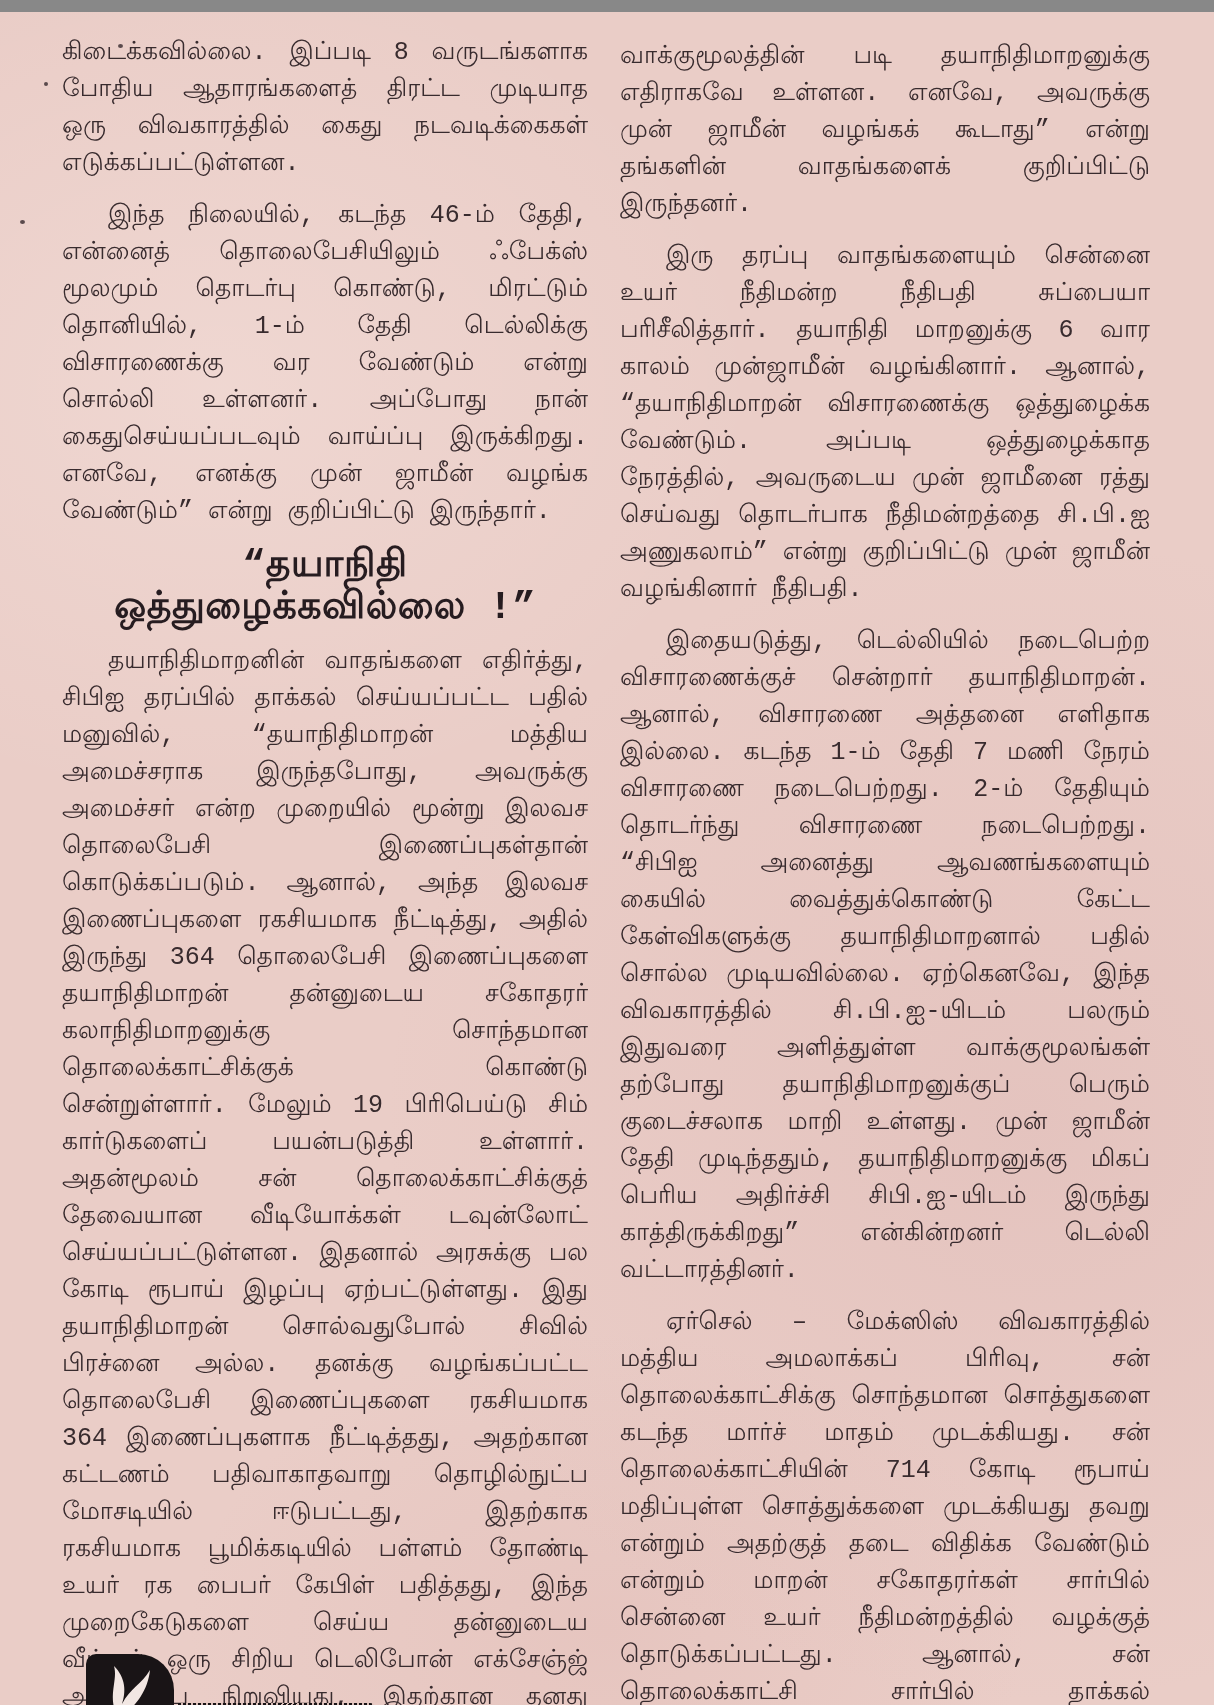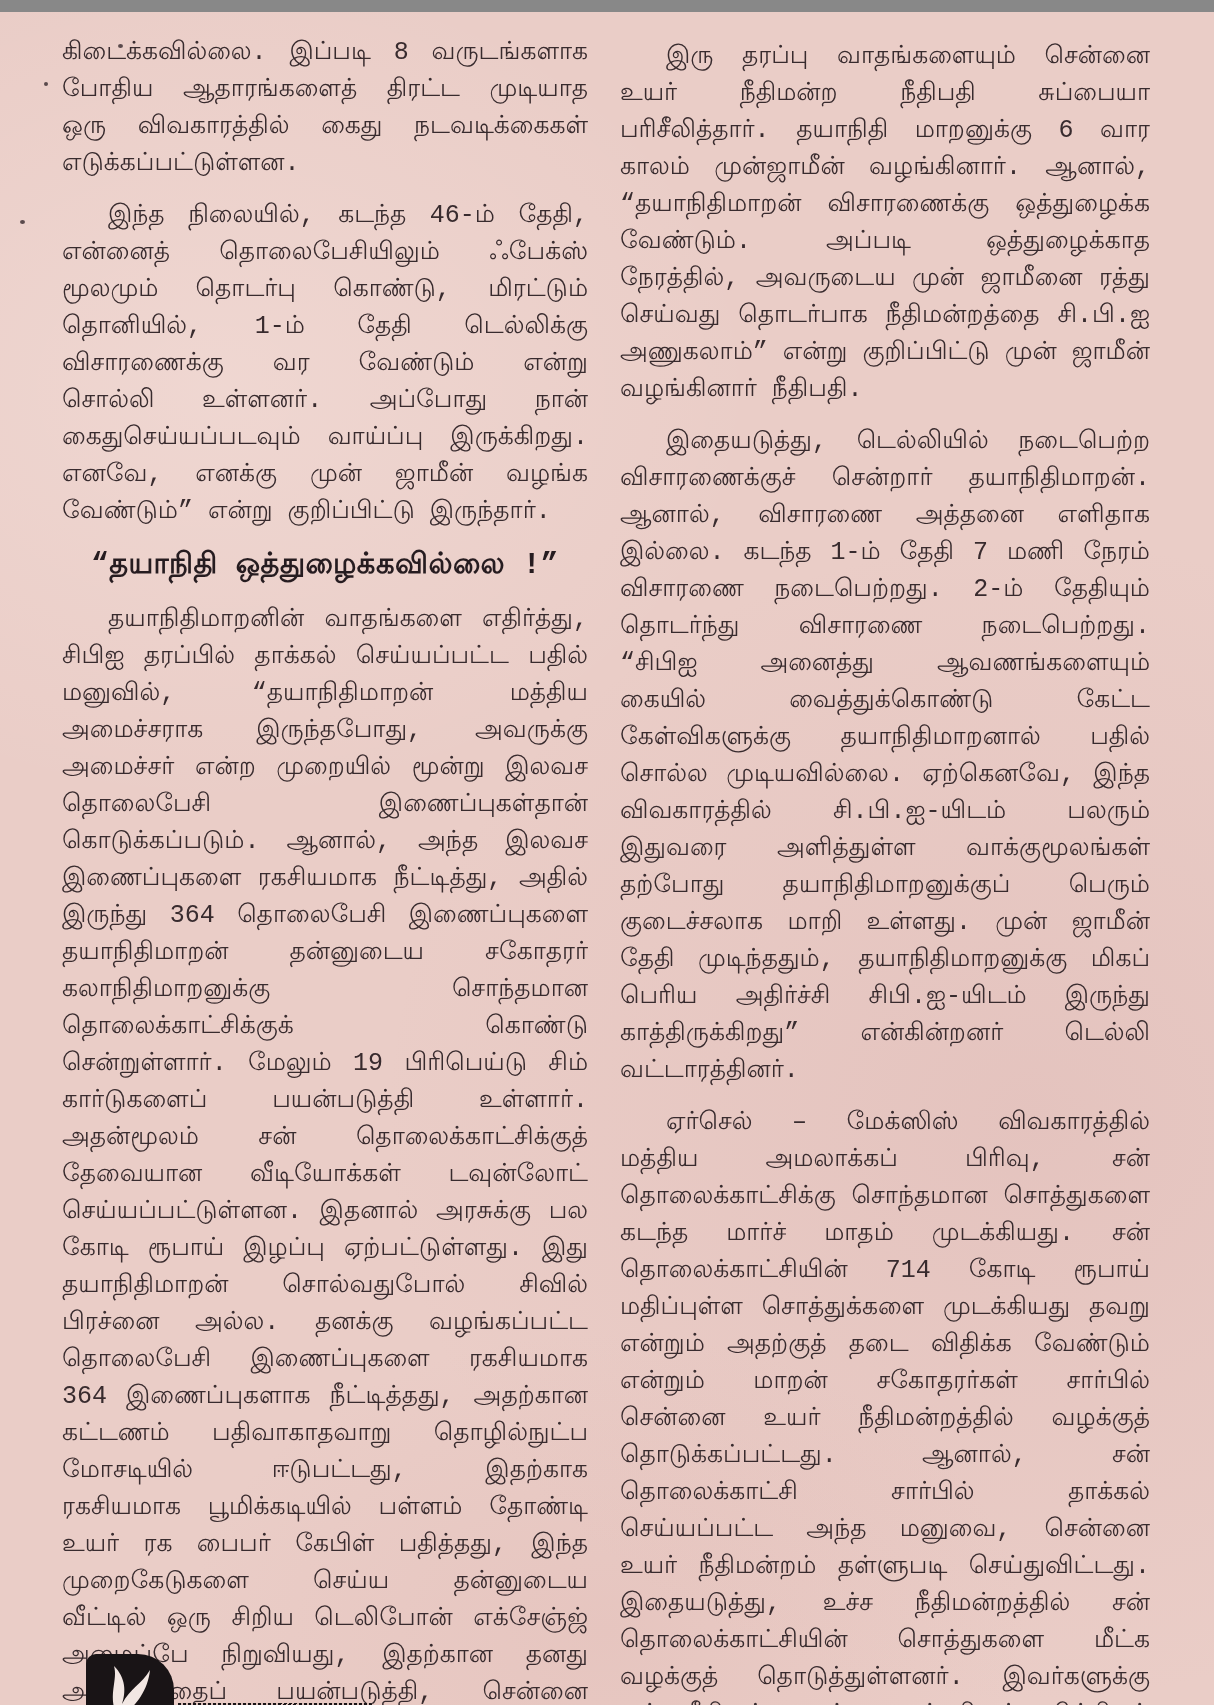--- a/index.html
+++ b/index.html
@@ -25,21 +25,21 @@
     letter-spacing:0px;
   }
   .col-left{left:62px;top:22px;width:526px;}
   .col-right{left:620px;top:26px;width:530px;}
   .para{margin:0 0 15px 0;text-indent:46px;}
   .para.cont{text-indent:0;}
   .subhead{
     font-weight:700;
     text-align:center;
     text-indent:0;
-    font-size:29px;
+    font-size:38px;
     line-height:42px;
     margin:14px 0 14px 0;
     color:#261c20;
     letter-spacing:0.5px;
   }
   .corner-badge{
     position:absolute;
     left:86px;top:1642px;
     width:88px;height:63px;
     background:#191416;
@@ -66,20 +66,21 @@
   <div class="speck" style="left:20px;top:208px;width:5px;height:4px;"></div>
 
   <div class="col col-left">
     <p class="para cont">கிடைக்கவில்லை. இப்படி 8 வருடங்களாக போதிய ஆதாரங்களைத் திரட்ட முடியாத ஒரு விவகாரத்தில் கைது நடவடிக்கைகள் எடுக்கப்பட்டுள்ளன.</p>
     <p class="para">இந்த நிலையில், கடந்த 46-ம் தேதி, என்னைத் தொலைபேசியிலும் ஃபேக்ஸ் மூலமும் தொடர்பு கொண்டு, மிரட்டும் தொனியில், 1-ம் தேதி டெல்லிக்கு விசாரணைக்கு வர வேண்டும் என்று சொல்லி உள்ளனர். அப்போது நான் கைதுசெய்யப்படவும் வாய்ப்பு இருக்கிறது. எனவே, எனக்கு முன் ஜாமீன் வழங்க வேண்டும்” என்று குறிப்பிட்டு இருந்தார்.</p>
     <h2 class="subhead">“தயாநிதி ஒத்துழைக்கவில்லை !”</h2>
     <p class="para">தயாநிதிமாறனின் வாதங்களை எதிர்த்து, சிபிஐ தரப்பில் தாக்கல் செய்யப்பட்ட பதில் மனுவில், “தயாநிதிமாறன் மத்திய அமைச்சராக இருந்தபோது, அவருக்கு அமைச்சர் என்ற முறையில் மூன்று இலவச தொலைபேசி இணைப்புகள்தான் கொடுக்கப்படும். ஆனால், அந்த இலவச இணைப்புகளை ரகசியமாக நீட்டித்து, அதில் இருந்து 364 தொலைபேசி இணைப்புகளை தயாநிதிமாறன் தன்னுடைய சகோதரர் கலாநிதிமாறனுக்கு சொந்தமான தொலைக்காட்சிக்குக் கொண்டு சென்றுள்ளார். மேலும் 19 பிரிபெய்டு சிம் கார்டுகளைப் பயன்படுத்தி உள்ளார். அதன்மூலம் சன் தொலைக்காட்சிக்குத் தேவையான வீடியோக்கள் டவுன்லோட் செய்யப்பட்டுள்ளன. இதனால் அரசுக்கு பல கோடி ரூபாய் இழப்பு ஏற்பட்டுள்ளது. இது தயாநிதிமாறன் சொல்வதுபோல் சிவில் பிரச்னை அல்ல. தனக்கு வழங்கப்பட்ட தொலைபேசி இணைப்புகளை ரகசியமாக 364 இணைப்புகளாக நீட்டித்தது, அதற்கான கட்டணம் பதிவாகாதவாறு தொழில்நுட்ப மோசடியில் ஈடுபட்டது, இதற்காக ரகசியமாக பூமிக்கடியில் பள்ளம் தோண்டி உயர் ரக பைபர் கேபிள் பதித்தது, இந்த முறைகேடுகளை செய்ய தன்னுடைய வீட்டில் ஒரு சிறிய டெலிபோன் எக்சேஞ்ஜ் அமைப்பே நிறுவியது, இதற்கான தனது அதிகாரத்தைப் பயன்படுத்தி, சென்னை பிஎஸ்என்எல் அலுவலகத்தில் முதன்மை பொது மேலாளர்களாக இருந்த பிரம்மானந்தம், வேலுச்சாமி ஆகியோரை இந்தச் சதியில் ஈடுபட வைத்தது போன்றவை சிவில் பிரச்னை அல்ல. இதில் கூட்டுச்சதி, நம்பிக்கைக் துரோகம், ஏமாற்றுதல், அரசுக்கு இழப்பு ஏற்படுத்தியது, ஊழல் புரிந்தது போன்ற குற்றங்கள் நடைபெற்றுள்ளன. அதனால்தான், தயாநிதிமாறன் உள்ளிட்டவர்கள் மீது கிரிமினல் மற்றும் ஊழல் தடுப்புச்சட்டத்தின் கீழ் வழக்குப் பதிவு செய்யப்பட்டுள்ளன. மேலும் தயாநிதிமாறன் சொல்வதுபோல், இதுவரை நடைபெற்ற விசாரணைகளுக்கு அவர் சரியாக ஒத்துழைப்புக் கொடுத்தது இல்லை. இதுவரை கைப்பற்றப்பட்ட ஆவணங்கள் மற்றும் சாட்சிகளின்</p>
   </div>
 
   <div class="col col-right">
+    <p class="para cont">வாக்குமூலத்தின் படி தயாநிதிமாறனுக்கு எதிராகவே உள்ளன. எனவே, அவருக்கு முன் ஜாமீன் வழங்கக் கூடாது” என்று தங்களின் வாதங்களைக் குறிப்பிட்டு இருந்தனர்.</p>
     <p class="para">இரு தரப்பு வாதங்களையும் சென்னை உயர் நீதிமன்ற நீதிபதி சுப்பையா பரிசீலித்தார். தயாநிதி மாறனுக்கு 6 வார காலம் முன்ஜாமீன் வழங்கினார். ஆனால், “தயாநிதிமாறன் விசாரணைக்கு ஒத்துழைக்க வேண்டும். அப்படி ஒத்துழைக்காத நேரத்தில், அவருடைய முன் ஜாமீனை ரத்து செய்வது தொடர்பாக நீதிமன்றத்தை சி.பி.ஐ அணுகலாம்” என்று குறிப்பிட்டு முன் ஜாமீன் வழங்கினார் நீதிபதி.</p>
     <p class="para">இதையடுத்து, டெல்லியில் நடைபெற்ற விசாரணைக்குச் சென்றார் தயாநிதிமாறன். ஆனால், விசாரணை அத்தனை எளிதாக இல்லை. கடந்த 1-ம் தேதி 7 மணி நேரம் விசாரணை நடைபெற்றது. 2-ம் தேதியும் தொடர்ந்து விசாரணை நடைபெற்றது. “சிபிஐ அனைத்து ஆவணங்களையும் கையில் வைத்துக்கொண்டு கேட்ட கேள்விகளுக்கு தயாநிதிமாறனால் பதில் சொல்ல முடியவில்லை. ஏற்கெனவே, இந்த விவகாரத்தில் சி.பி.ஐ-யிடம் பலரும் இதுவரை அளித்துள்ள வாக்குமூலங்கள் தற்போது தயாநிதிமாறனுக்குப் பெரும் குடைச்சலாக மாறி உள்ளது. முன் ஜாமீன் தேதி முடிந்ததும், தயாநிதிமாறனுக்கு மிகப் பெரிய அதிர்ச்சி சிபி.ஐ-யிடம் இருந்து காத்திருக்கிறது” என்கின்றனர் டெல்லி வட்டாரத்தினர்.</p>
     <p class="para">ஏர்செல் – மேக்ஸிஸ் விவகாரத்தில் மத்திய அமலாக்கப் பிரிவு, சன் தொலைக்காட்சிக்கு சொந்தமான சொத்துகளை கடந்த மார்ச் மாதம் முடக்கியது. சன் தொலைக்காட்சியின் 714 கோடி ரூபாய் மதிப்புள்ள சொத்துக்களை முடக்கியது தவறு என்றும் அதற்குத் தடை விதிக்க வேண்டும் என்றும் மாறன் சகோதரர்கள் சார்பில் சென்னை உயர் நீதிமன்றத்தில் வழக்குத் தொடுக்கப்பட்டது. ஆனால், சன் தொலைக்காட்சி சார்பில் தாக்கல் செய்யப்பட்ட அந்த மனுவை, சென்னை உயர் நீதிமன்றம் தள்ளுபடி செய்துவிட்டது. இதையடுத்து, உச்ச நீதிமன்றத்தில் சன் தொலைக்காட்சியின் சொத்துகளை மீட்க வழக்குத் தொடுத்துள்ளனர். இவர்களுக்கு உச்ச நீதிமன்ற மூத்த வழக்கறிஞர் கபில்சிபல் ஆஜராகி உள்ளார்.</p>
 
   </div>
 
   <div class="corner-badge">
     <span>
       <svg width="64" height="56" viewBox="0 0 64 56" xmlns="http://www.w3.org/2000/svg">
         <path d="M20,54 C12,34 22,20 18,6 C30,18 30,32 26,44 C34,28 46,24 54,10 C52,30 40,46 28,54 Z" fill="#f2e7e3"></path>

